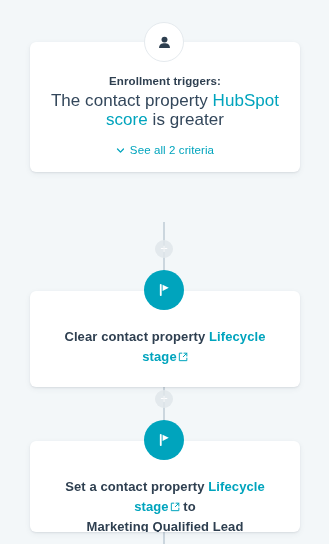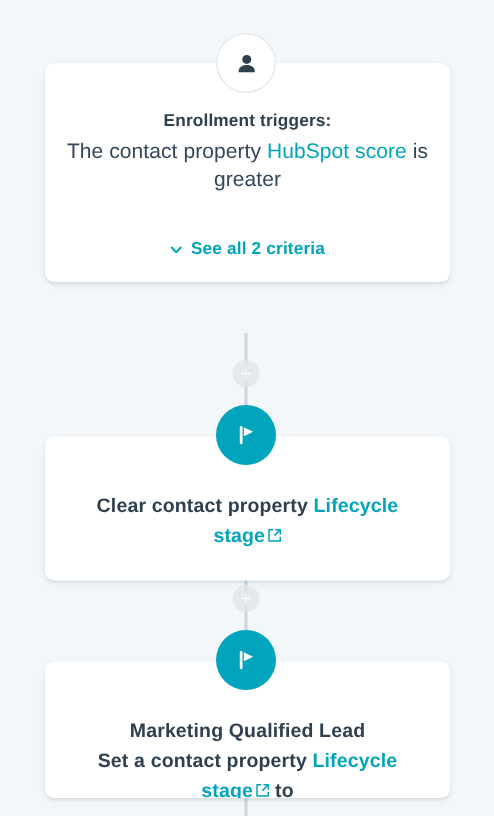--- a/index.html
+++ b/index.html
@@ -98,21 +98,21 @@
     text-align: center;
   }
   .trigger-title {
     font-size: 11.5px;
     font-weight: bold;
     color: #2e3f50;
     line-height: 19px;
     letter-spacing: .1px;
   }
   .trigger-line {
-    font-size: 14px;
+    font-size: 17px;
     color: #33475b;
     line-height: 19px;
     letter-spacing: .05px;
   }
   .trigger-and {
     font-size: 11.5px;
     font-weight: bold;
     color: #2e3f50;
     line-height: 19px;
     letter-spacing: .3px;
@@ -124,23 +124,23 @@
     opacity: .36;
     white-space: nowrap;
     letter-spacing: .05px;
   }
   .prop-link {
     color: #00a4bd;
     cursor: pointer;
   }
 
   .see-all {
-    margin-top: 31px;
-    font-size: 11.5px;
-    font-weight: bold;
+    margin-top: 15px;
+    font-size: 11.5px;
+    font-weight: normal;
     color: #00a4bd;
     display: flex;
     align-items: flex-end;
     justify-content: center;
     gap: 5px;
     cursor: pointer;
     letter-spacing: .1px;
   }
   .chev {
     display: inline-block;
@@ -233,26 +233,26 @@
       </svg>
     </span>
   </div>
 
   <div class="plus-btn" style="top:390px;">
     <span class="plus-glyph">+</span>
   </div>
 
   <div class="card" style="top:441px;height:91px;">
     <div class="action-card">
-      <div class="action-text">Marketing Qualified Lead</div>
       <div class="action-text"><span>Set a contact property </span><span class="prop-link">Lifecycle stage</span><span class="ext-icon"><svg viewBox="0 0 12 12" width="10" height="10">
               <path d="M4.6 1.4 H1.6 V10.4 H10.6 V7.4" fill="none" stroke="#00a4bd" stroke-width="1.2" stroke-linecap="round" stroke-linejoin="round"></path>
               <path d="M7.2 1.4 H10.6 V4.8" fill="none" stroke="#00a4bd" stroke-width="1.2" stroke-linecap="round" stroke-linejoin="round"></path>
               <path d="M10.6 1.4 L6.3 5.7" fill="none" stroke="#00a4bd" stroke-width="1.2" stroke-linecap="round"></path>
             </svg></span><span> to</span></div>
+      <div class="action-text">Marketing Qualified Lead</div>
     </div>
   </div>
 
   <div class="badge badge-action" style="top:420px;">
     <span class="flag-icon">
       <svg viewBox="0 0 20 20" width="18" height="18">
         <rect x="5.4" y="3.4" width="2.0" height="13.4" rx="0.9" fill="#ffffff"></rect>
         <path d="M8.4 4.3 L15.3 7.6 L8.4 11.0 Z" fill="#ffffff"></path>
       </svg>
     </span>

